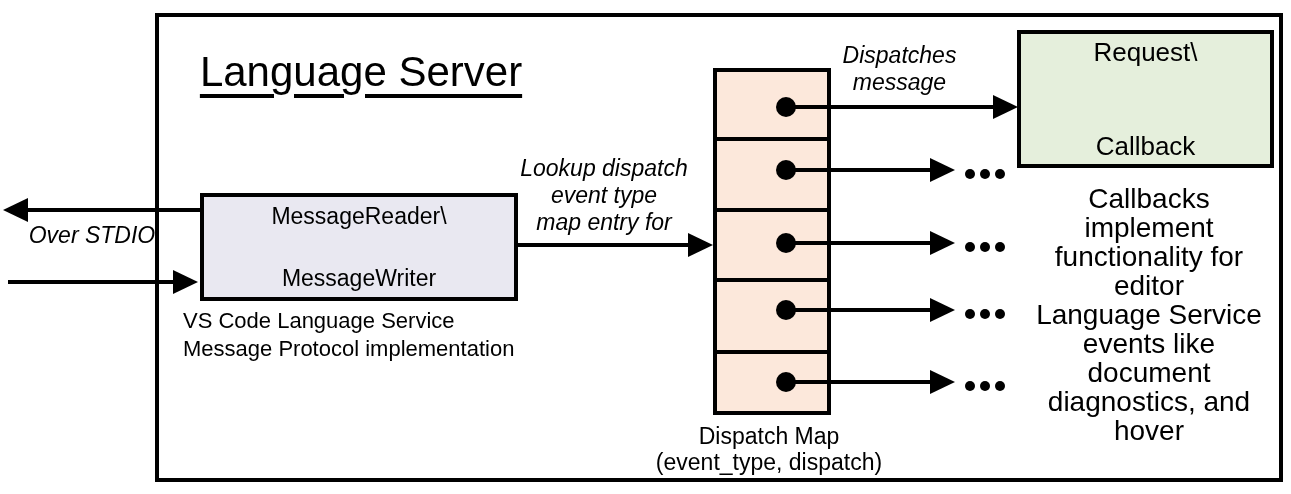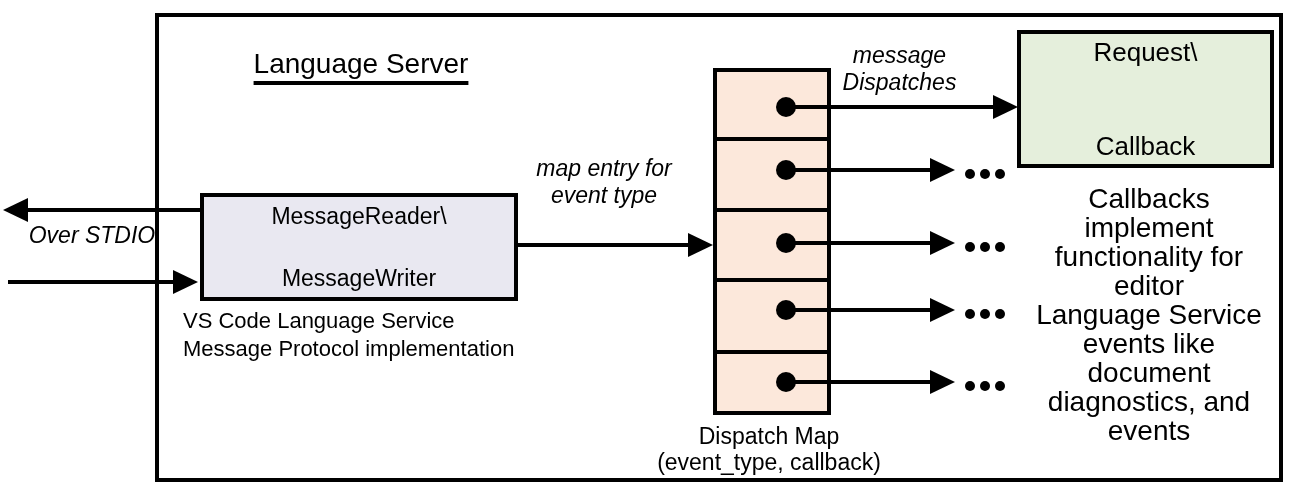--- a/index.html
+++ b/index.html
@@ -3,21 +3,21 @@
 <meta charset="utf-8">
 <style>
   html, body { margin: 0; padding: 0; background: #ffffff; }
   .canvas {
     position: relative; width: 1291px; height: 494px; background: #ffffff;
     font-family: "Liberation Sans", sans-serif; color: #000000; overflow: hidden;
   }
   .abs { position: absolute; }
   .outer-box { box-sizing: border-box; border: 4px solid #000; }
   .title {
-    font-size: 28px; text-align: center; white-space: nowrap;
+    font-size: 42px; text-align: center; white-space: nowrap;
     text-decoration: underline; text-decoration-thickness: 4px; text-underline-offset: 8px;
   }
   .box {
     box-sizing: border-box; display: flex; flex-direction: column;
     align-items: center; justify-content: space-between; text-align: center;
   }
   .msg-box { background: #e9e8f1; border: 4px solid #000; font-size: 23px; line-height: 38px; }
   .cb-box  { background: #e5efdc; border: 4px solid #000; font-size: 26px; line-height: 36px; }
   .caption { font-size: 22px; line-height: 28px; }
   .note    { font-size: 28px; line-height: 29px; text-align: center; }
@@ -55,42 +55,43 @@
     <div>MessageReader\</div>
     <div>MessageWriter</div>
   </div>
 
   <div class="abs caption" style="left:183px; top:307px; width:360px;">
     <div>VS Code Language Service</div>
     <div>Message Protocol implementation</div>
   </div>
 
   <div class="abs" style="left:514px; top:155px; width:180px;">
+    <div class="ital">Lookup dispatch</div>
+    <div class="ital">event type</div>
     <div class="ital">map entry for</div>
-    <div class="ital">event type</div>
   </div>
 
   <div class="abs hline" style="left:518px; top:243px; width:172px;"></div>
   <div class="abs tri-r" style="left:688px; top:233px;"></div>
 
   <div class="abs dmap" style="left:713px; top:68px; width:118px; height:347px;"></div>
   <div class="divider" style="left:717px; top:137px; width:110px;"></div>
   <div class="divider" style="left:717px; top:208px; width:110px;"></div>
   <div class="divider" style="left:717px; top:278px; width:110px;"></div>
   <div class="divider" style="left:717px; top:350px; width:110px;"></div>
 
   <div class="abs dot" style="left:776px; top:97px;"></div>
   <div class="abs dot" style="left:776px; top:160px;"></div>
   <div class="abs dot" style="left:776px; top:233px;"></div>
   <div class="abs dot" style="left:776px; top:300px;"></div>
   <div class="abs dot" style="left:776px; top:372px;"></div>
 
   <div class="abs" style="left:812px; top:42px; width:175px;">
+    <div class="ital">Dispatches</div>
     <div class="ital">message</div>
-    <div class="ital">Dispatches</div>
   </div>
 
   <div class="abs hline" style="left:786px; top:105px; width:208px;"></div>
   <div class="abs tri-r" style="left:993px; top:95px;"></div>
 
   <div class="abs hline" style="left:786px; top:168px; width:145px;"></div>
   <div class="abs tri-r" style="left:930px; top:158px;"></div>
   <div class="abs edots" style="left:965px; top:169px;">
     <div class="edot"></div>
       <div class="edot"></div>
@@ -124,21 +125,21 @@
   <div class="abs box cb-box" style="left:1017px; top:30px; width:257px; height:138px;">
     <div>Request\</div>
     <div>Callback</div>
   </div>
 
   <div class="abs note" style="left:1020px; top:184px; width:258px;">
     <div>Callbacks implement</div>
     <div>functionality for editor</div>
     <div>Language Service</div>
     <div>events like document</div>
-    <div>diagnostics, and events</div>
+    <div>diagnostics, and hover</div>
   </div>
 
   <div class="abs dm-label" style="left:644px; top:423px; width:250px;">
     <div>Dispatch Map</div>
-    <div>(event_type, callback)</div>
+    <div>(event_type, dispatch)</div>
   </div>
 
 </div>
 
 </body></html>

